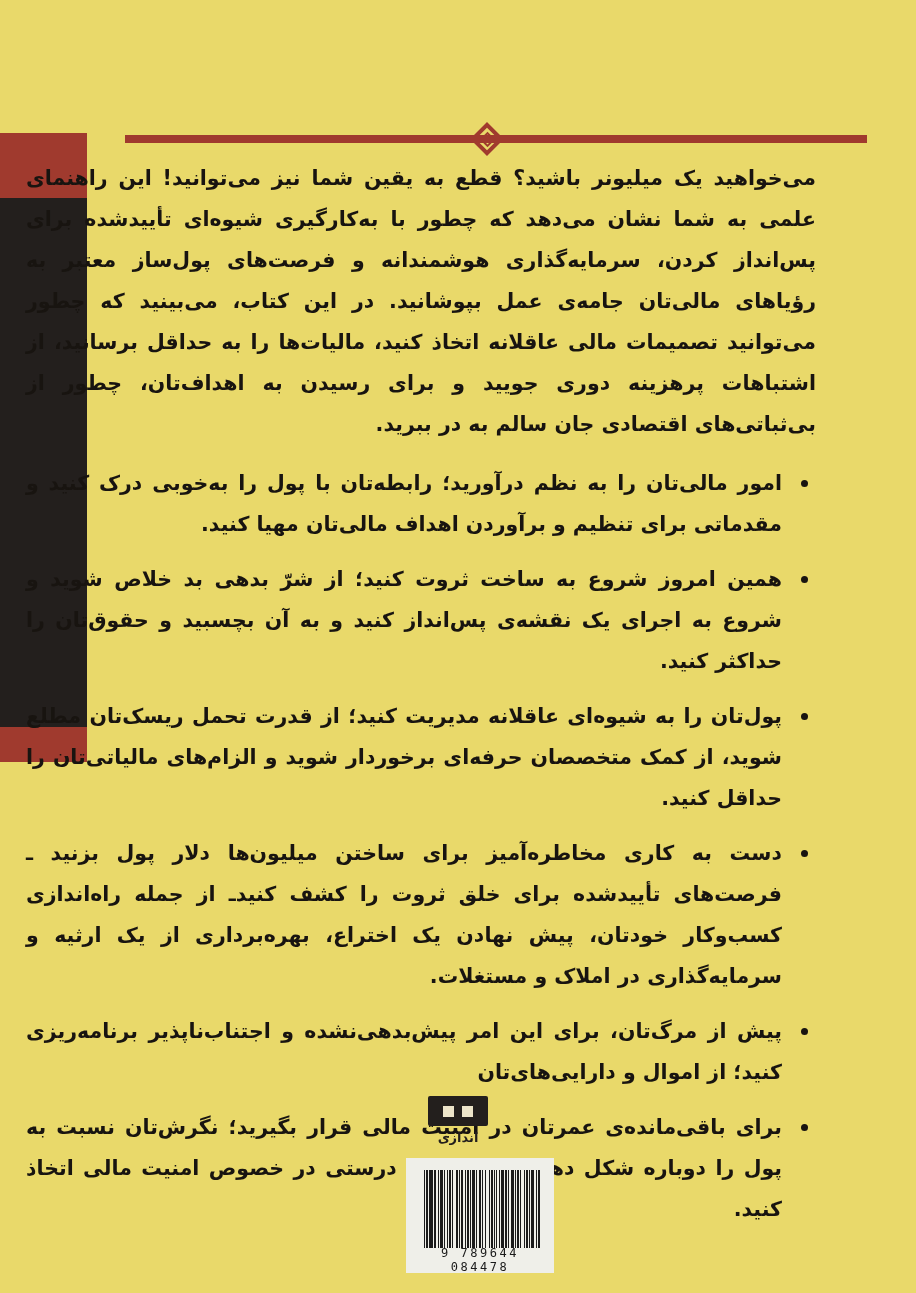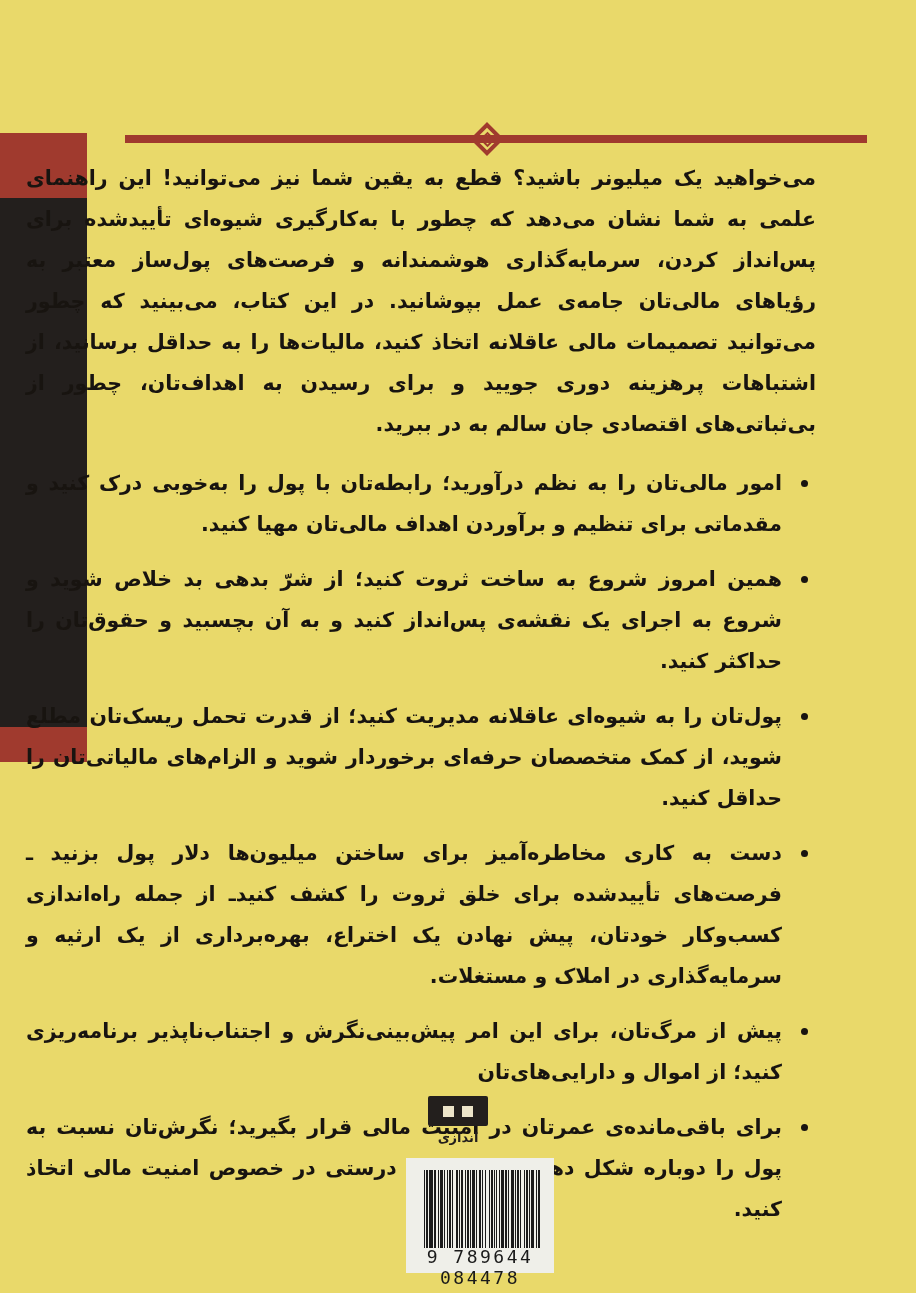--- a/index.html
+++ b/index.html
@@ -182,21 +182,21 @@
     height: 100%;
     background: #1a1a1a;
   }
   .barcode-digits {
     position: absolute;
     left: 8px;
     right: 8px;
     top: 88px;
     text-align: center;
     font-family: "DejaVu Sans Mono", "Liberation Mono", monospace;
-    font-size: 18px;
+    font-size: 12px;
     color: #1a1a1a;
     letter-spacing: 2.5px;
     direction: ltr;
   }
 </style>
 </head>
 <body>
 
 <div class="page">
 
@@ -213,21 +213,21 @@
     <div class="rule-diamond-inner"></div>
   </div>
 
   <div class="blurb">
     <p class="intro">می‌خواهید یک میلیونر باشید؟ قطع به یقین شما نیز می‌توانید! این راهنمای علمی به شما نشان می‌دهد که چطور با به‌کارگیری شیوه‌ای تأییدشده برای پس‌انداز کردن، سرمایه‌گذاری هوشمندانه و فرصت‌های پول‌ساز معتبر به رؤیاهای مالی‌تان جامه‌ی عمل بپوشانید. در این کتاب، می‌بینید که چطور می‌توانید تصمیمات مالی عاقلانه اتخاذ کنید، مالیات‌ها را به حداقل برسانید، از اشتباهات پرهزینه دوری جویید و برای رسیدن به اهداف‌تان، چطور از بی‌ثباتی‌های اقتصادی جان سالم به در ببرید.</p>
     <ul class="bullets">
       <li><span class="dot"></span><span>امور مالی‌تان را به نظم درآورید؛ رابطه‌تان با پول را به‌خوبی درک کنید و مقدماتی برای تنظیم و برآوردن اهداف مالی‌تان مهیا کنید.</span></li>
       <li><span class="dot"></span><span>همین امروز شروع به ساخت ثروت کنید؛ از شرّ بدهی بد خلاص شوید و شروع به اجرای یک نقشه‌ی پس‌انداز کنید و به آن بچسبید و حقوق‌تان را حداکثر کنید.</span></li>
       <li><span class="dot"></span><span>پول‌تان را به شیوه‌ای عاقلانه مدیریت کنید؛ از قدرت تحمل ریسک‌تان مطلع شوید، از کمک متخصصان حرفه‌ای برخوردار شوید و الزام‌های مالیاتی‌تان را حداقل کنید.</span></li>
       <li><span class="dot"></span><span>دست به کاری مخاطره‌آمیز برای ساختن میلیون‌ها دلار پول بزنید ـ فرصت‌های تأییدشده برای خلق ثروت را کشف کنیدـ از جمله راه‌اندازی کسب‌وکار خودتان، پیش نهادن یک اختراع، بهره‌برداری از یک ارثیه و سرمایه‌گذاری در املاک و مستغلات.</span></li>
-      <li><span class="dot"></span><span>پیش از مرگ‌تان، برای این امر پیش‌بینی‌نگرش و اجتناب‌ناپذیر برنامه‌ریزی کنید؛ از اموال و دارایی‌های‌تان</span></li>
+      <li><span class="dot"></span><span>پیش از مرگ‌تان، برای این امر پیش‌بدهی‌نشده و اجتناب‌ناپذیر برنامه‌ریزی کنید؛ از اموال و دارایی‌های‌تان</span></li>
       <li><span class="dot"></span><span>برای باقی‌مانده‌ی عمرتان در امنیت مالی قرار بگیرید؛ نگرش‌تان  نسبت به پول را دوباره شکل دهید و تصمیمات درستی در خصوص امنیت مالی اتخاذ کنید.</span></li>
     </ul>
   </div>
 
   <div class="publisher">
     <div class="pub-mark">
       <span></span>
       <span></span>
     </div>
     <div class="pub-name">اندازی</div>

